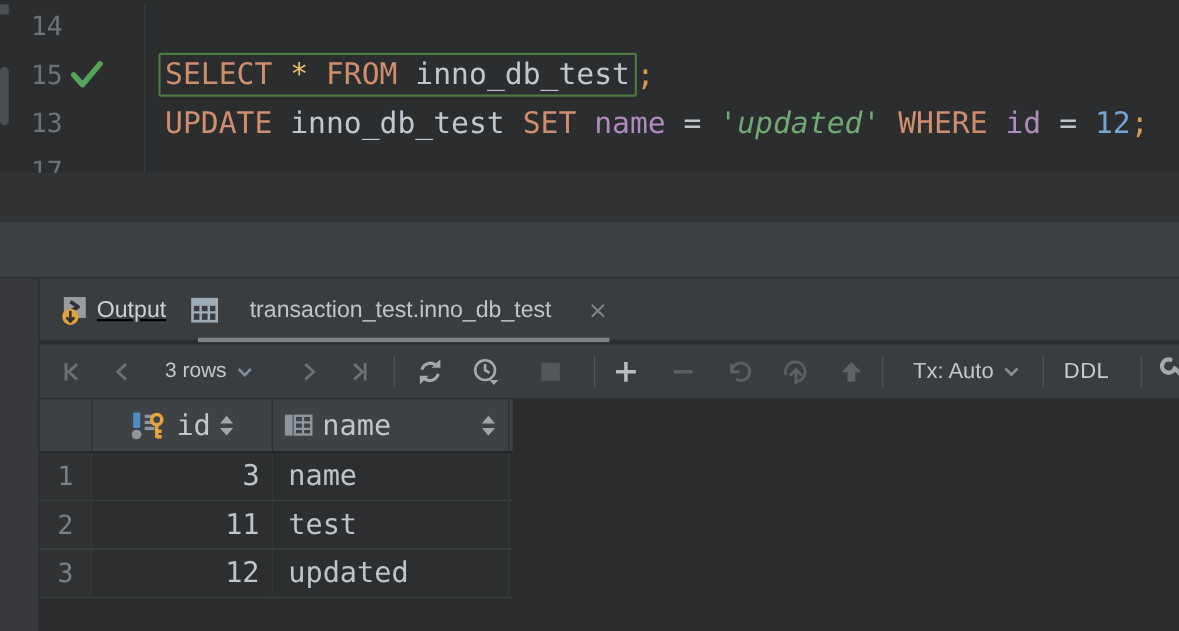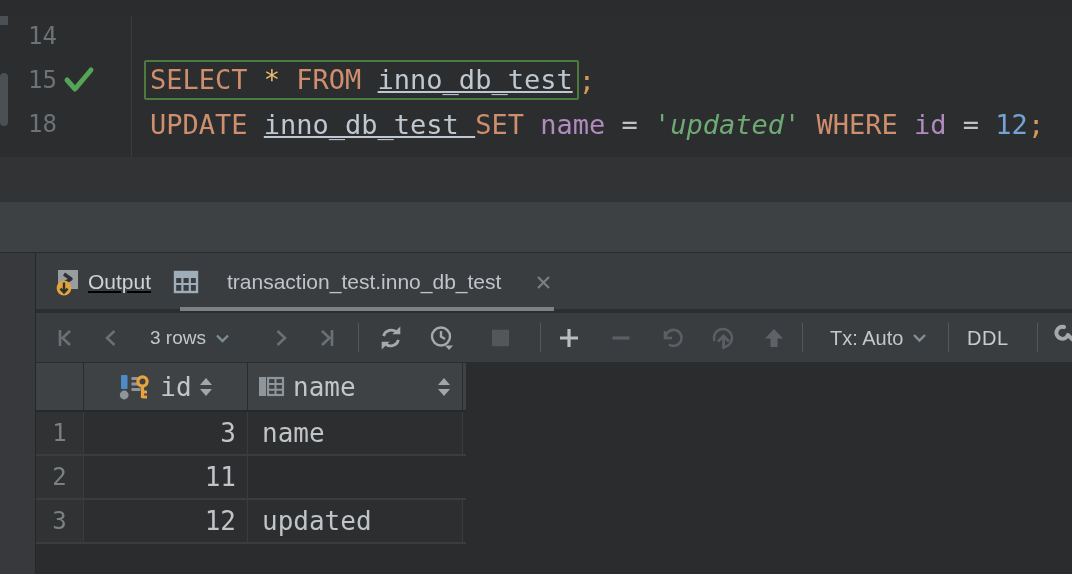--- a/index.html
+++ b/index.html
@@ -6,30 +6,30 @@
   html,body { width:1072px; height:574px; }
   body {
     font-family:"Liberation Sans", sans-serif;
     background:#2A2C2D;
     position:relative; overflow:hidden;
     -webkit-font-smoothing:antialiased;
   }
   .abs { position:absolute; }
 
   
-  #editor { left:0; top:16px; width:1072px; height:157px; background:#2B2D2F; border-bottom:2px solid #222426; }
+  #editor { left:0; top:4px; width:1072px; height:157px; background:#2B2D2F; border-bottom:2px solid #222426; }
   #editor .gutter-line { position:absolute; left:131px; top:0; width:1px; height:155px; background:#3A3D40; }
   .scroll-thumb-top { left:0; top:0; width:8px; height:9px; background:#4B5054; }
   .scroll-thumb { left:0; top:57px; width:8px; height:53px; background:#4B5054; border-radius:4px; }
   .ed-line { position:absolute; left:0; width:1072px; height:44px; display:flex; align-items:center; }
   .ln { position:absolute; left:0; width:57px; text-align:right; font-family:"DejaVu Sans Mono",monospace; font-size:24px; color:#6C7276; }
   .check { position:absolute; left:63px; top:8px; }
   .code { position:absolute; left:150px; white-space:pre; font-family:"DejaVu Sans Mono",monospace; font-size:27px; color:#BFC8D1; display:flex; align-items:center; }
   .stmt-box { border:2px solid #4C7A3F; border-radius:2px; padding:2px 4px 3px 4px; margin-left:-6px; white-space:pre; }
-  .tk-kw { color:#CF8E6D; } .tk-star { color:#EFBE6C; } .tk-id { color:#BFC8D1;text-decoration:underline; }
+  .tk-kw { color:#CF8E6D; } .tk-star { color:#EFBE6C; } .tk-id { color:#BFC8D1; }
   .tk-semi { color:#D79A55; } .tk-op { color:#BFC3C6; } .tk-col { color:#B08BBE; }
   .tk-str { color:#6FA973;font-style:italic; } .tk-num { color:#75A3D3; }
 
   
   #band1 { left:0; top:157px; width:1072px; height:45px; background:#313335; }
   #band2 { left:0; top:202px; width:1072px; height:51px; background:#3E4143; border-bottom:1px solid #28292B; }
 
   
   #toolwindow { left:0; top:253px; width:1072px; height:321px; background:#2A2C2D; }
   #left-strip { left:0; top:0; width:36px; height:321px; background:#37393C; border-right:1px solid #262729; }
@@ -87,21 +87,21 @@
       <svg width="32" height="28" viewBox="0 0 32 28">
         <path d="M4 14 L12 23 L28 4" fill="none" stroke="#55A557" stroke-width="5" stroke-linecap="round" stroke-linejoin="round"></path>
       </svg>
     </span>
     <div class="code">
       <span class="stmt-box"><span class="tk-kw">SELECT </span><span class="tk-star">* </span><span class="tk-kw">FROM </span><span class="tk-id">inno_db_test</span></span><span class="tk-semi">;</span>
     </div>
   </div>
 
   <div class="ed-line" style="top:86px;">
-    <span class="ln">18</span>
+    <span class="ln">13</span>
     <div class="code"><span class="tk-kw">UPDATE </span><span class="tk-id">inno_db_test </span><span class="tk-kw">SET </span><span class="tk-col">name </span><span class="tk-op">= </span><span class="tk-str">'updated' </span><span class="tk-kw">WHERE </span><span class="tk-col">id </span><span class="tk-op">= </span><span class="tk-num">12</span><span class="tk-semi">;</span></div>
   </div>
 
   <div class="ed-line" style="top:130px;">
     <span class="ln">17</span>
   </div>
 </div>
 
 <div id="band1" class="abs"></div>
 <div id="band2" class="abs"></div>
@@ -285,20 +285,21 @@
     </div>
 
     <div class="g-row body-row">
       <div class="g-cell c-gutter">1</div>
       <div class="g-cell c-id">3</div>
       <div class="g-cell c-name">name</div>
     </div>
     <div class="g-row body-row">
       <div class="g-cell c-gutter">2</div>
       <div class="g-cell c-id">11</div>
+      <div class="g-cell c-name">test</div>
     </div>
     <div class="g-row body-row">
       <div class="g-cell c-gutter">3</div>
       <div class="g-cell c-id">12</div>
       <div class="g-cell c-name">updated</div>
     </div>
   </div>
 </div>
 
 </body></html>

